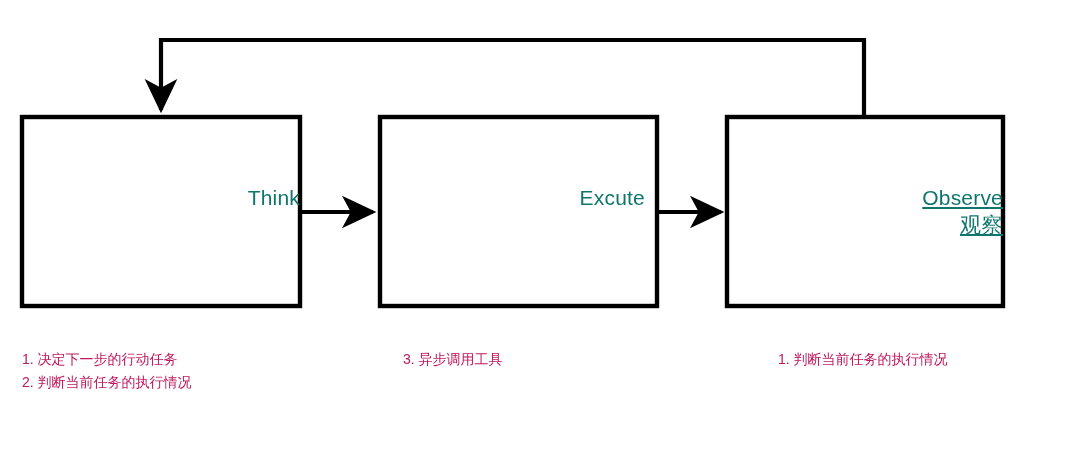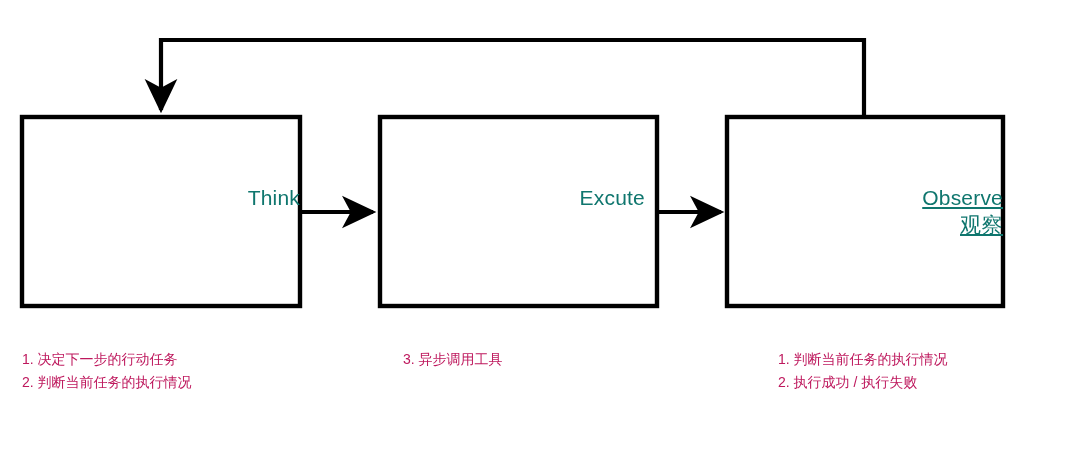--- a/index.html
+++ b/index.html
@@ -132,19 +132,15 @@
       <span class="note-index">3. </span>
       <span class="note-text">异步调用工具</span>
     </span>
   </div>
 
   <div class="note-list" id="notes-observe">
     <span class="note-item">
       <span class="note-index">1. </span>
       <span class="note-text">判断当前任务的执行情况</span>
     </span>
-    <span class="note-item">
-      <span class="note-index">2. </span>
-      <span class="note-text">执行成功 / 执行失败</span>
-    </span>
   </div>
 
 </div>
 
 </body></html>

